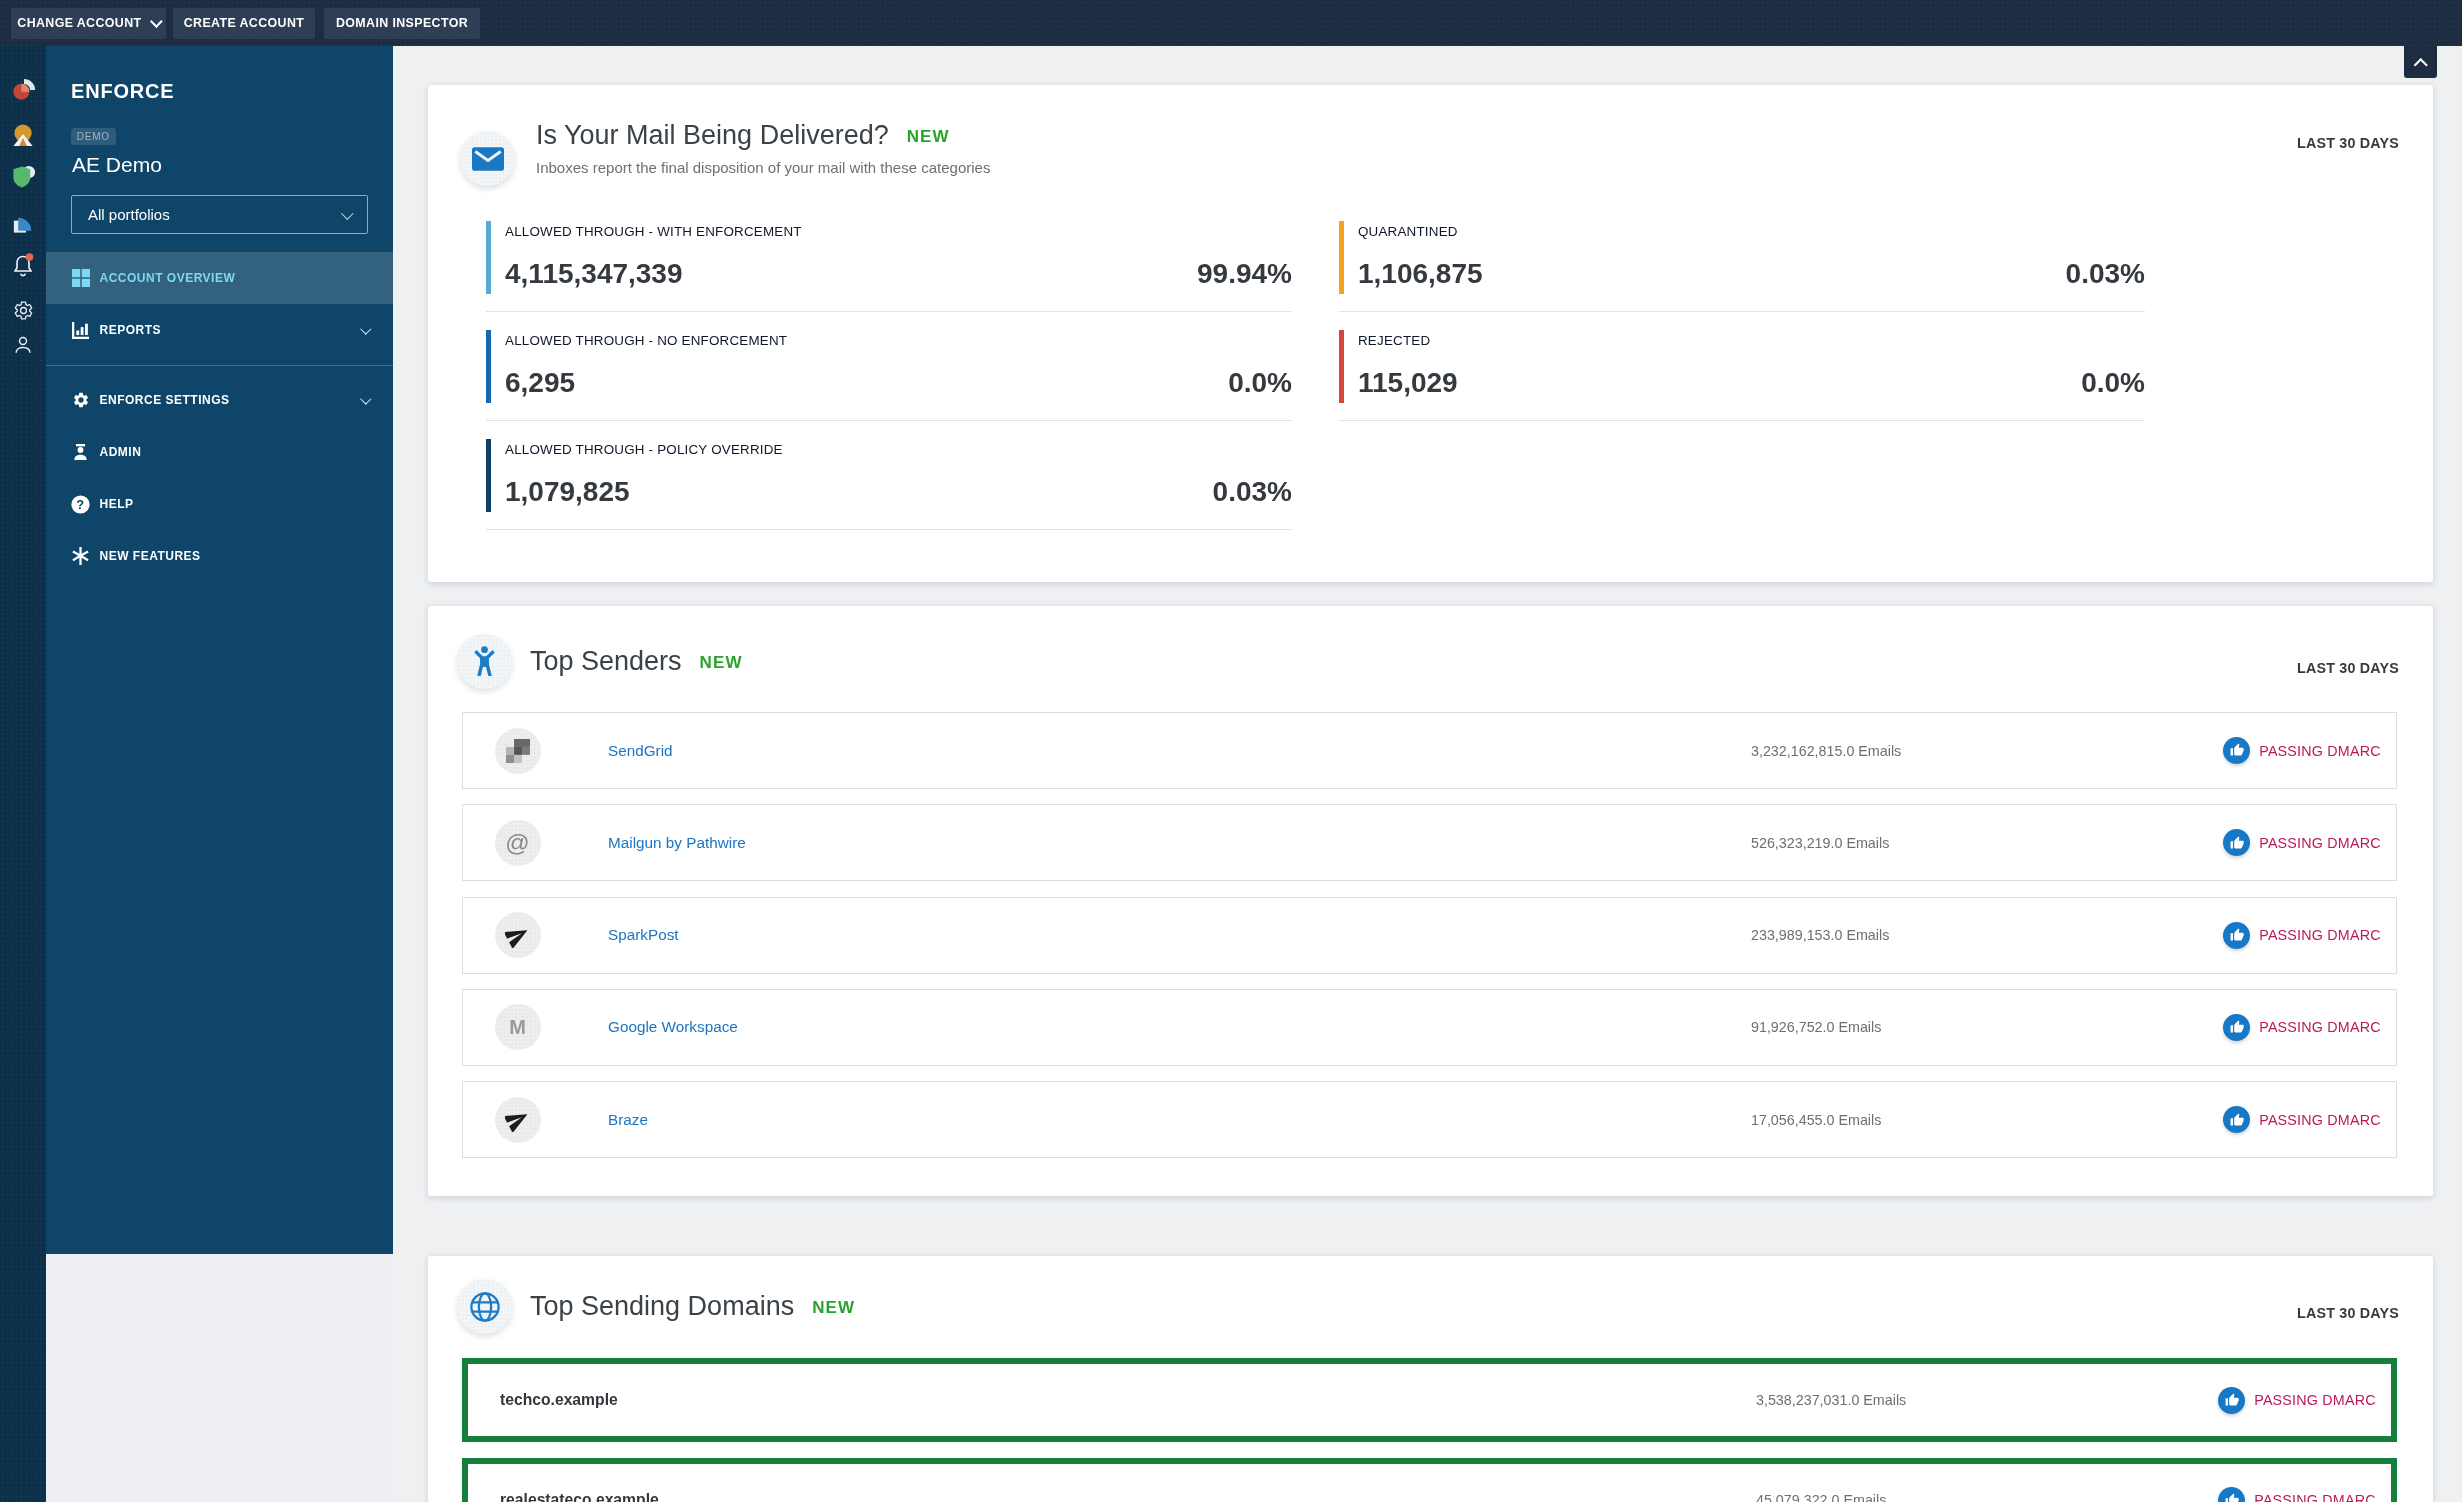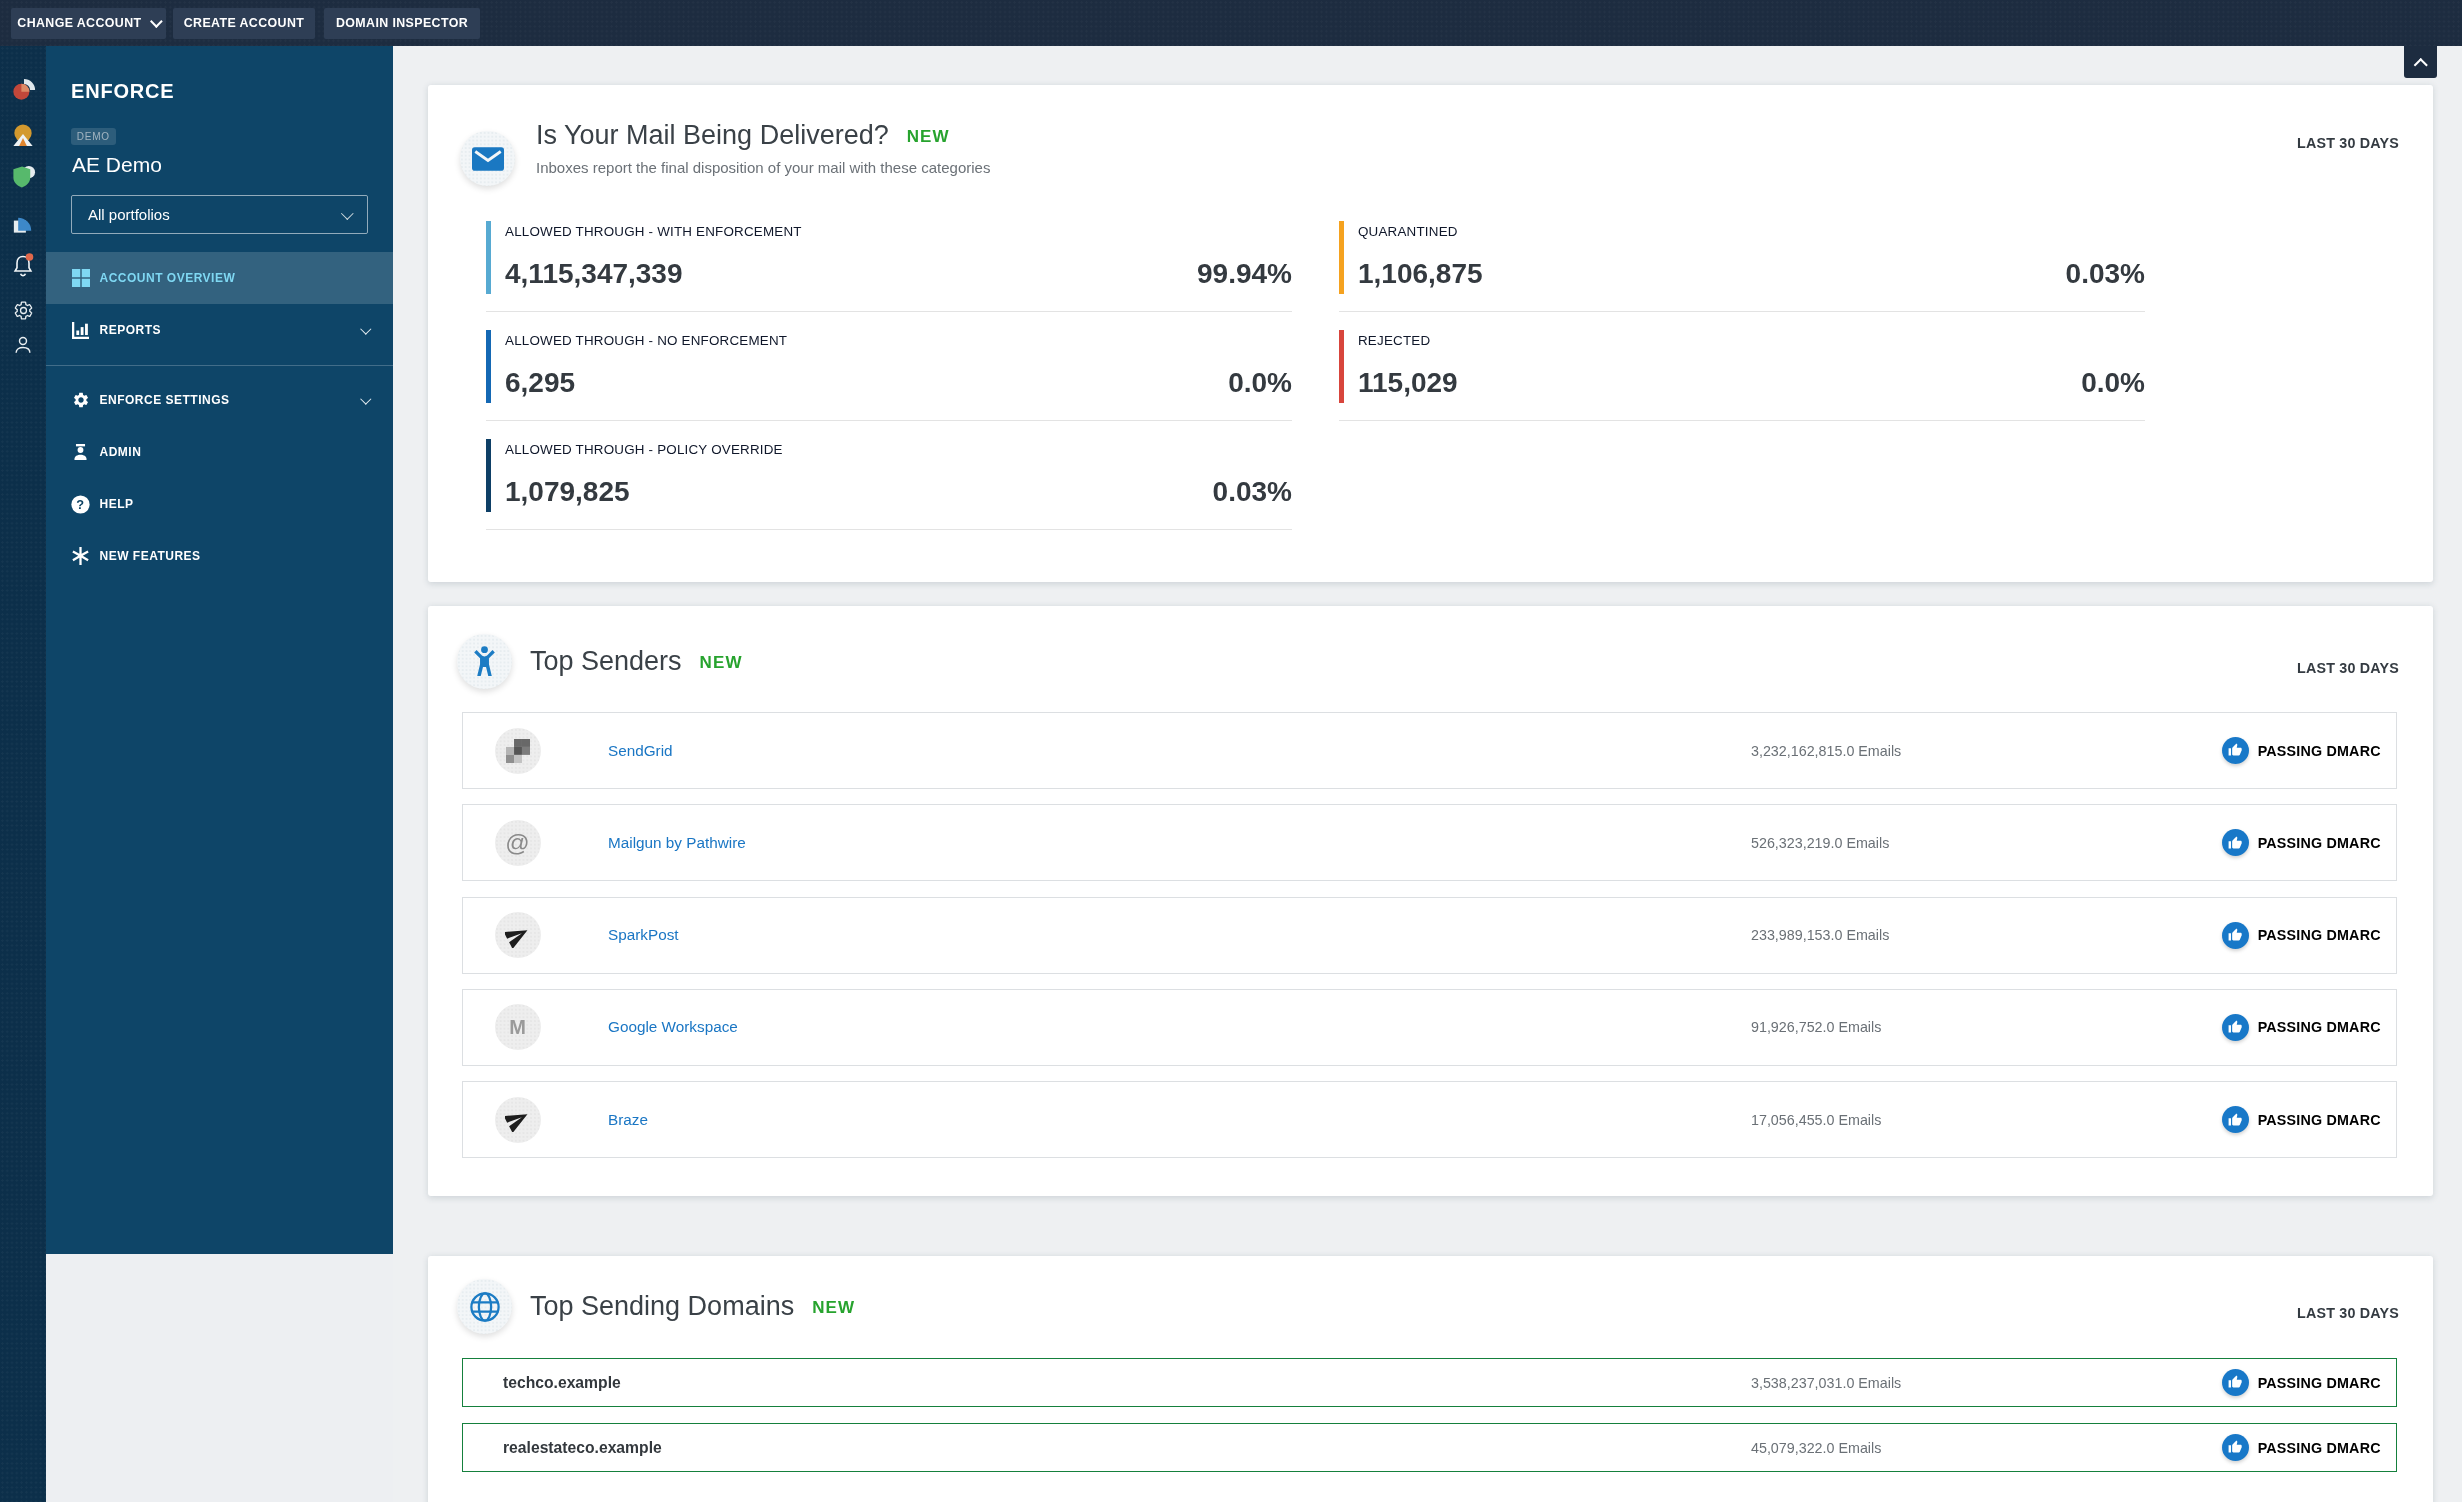--- a/index.html
+++ b/index.html
@@ -59,23 +59,23 @@
 .chead .htxt{display:flex;align-items:baseline;margin-left:18px}
 .chead .last30{margin-left:auto;margin-top:13.4px}
 
 .rows{position:absolute;left:34px;width:1935px}
 .srow{height:77px;margin-bottom:15.3px;border:1px solid #dcdfe2;background:#fff;display:flex;align-items:center;position:relative;padding-left:31.5px}
 .avatar{width:46px;height:46px;border-radius:50%;background:radial-gradient(rgba(60,60,60,.045) 1px,transparent 1px) 0 0/3.8px 3.8px,#eeeeee;display:flex;align-items:center;justify-content:center;flex:none}
 .sname{position:absolute;left:145px;font-size:15.3px;color:#1a76c4}
 .scount{position:absolute;left:1288px;font-size:14.3px;color:#6a7076}
 .sbadge{position:absolute;right:15.3px;display:flex;align-items:center}
 .sbadge .bcirc{width:27px;height:27px;border-radius:50%;background:#1878c8;display:flex;align-items:center;justify-content:center;box-shadow:0 1.9px 3.8px rgba(0,0,0,.18)}
-.sbadge .btxt{font-size:14.3px;font-weight:bold;color:#000000;margin-left:9px;letter-spacing:0.2px}
-
-.drow{height:49px;margin-bottom:16px;border:1px solid #15803d;background:#fff;display:flex;align-items:center;position:relative;padding-left:40px}
+.sbadge .btxt{font-size:14.3px;font-weight:normal;color:#be185d;margin-left:9px;letter-spacing:0.2px}
+
+.drow{height:84px;margin-bottom:16px;border:6px solid #15803d;background:#fff;display:flex;align-items:center;position:relative;padding-left:32px}
 .dname{font-size:15.7px;font-weight:bold;color:#33383d}
 </style>
 </head>
 <body>
 <div id="topbar">
   <div class="tbtn" id="tb1">CHANGE ACCOUNT<span class="tchev"></span></div>
   <div class="tbtn" id="tb2">CREATE ACCOUNT</div>
   <div class="tbtn" id="tb3">DOMAIN INSPECTOR</div>
 </div>
 <div id="scrolltop">

